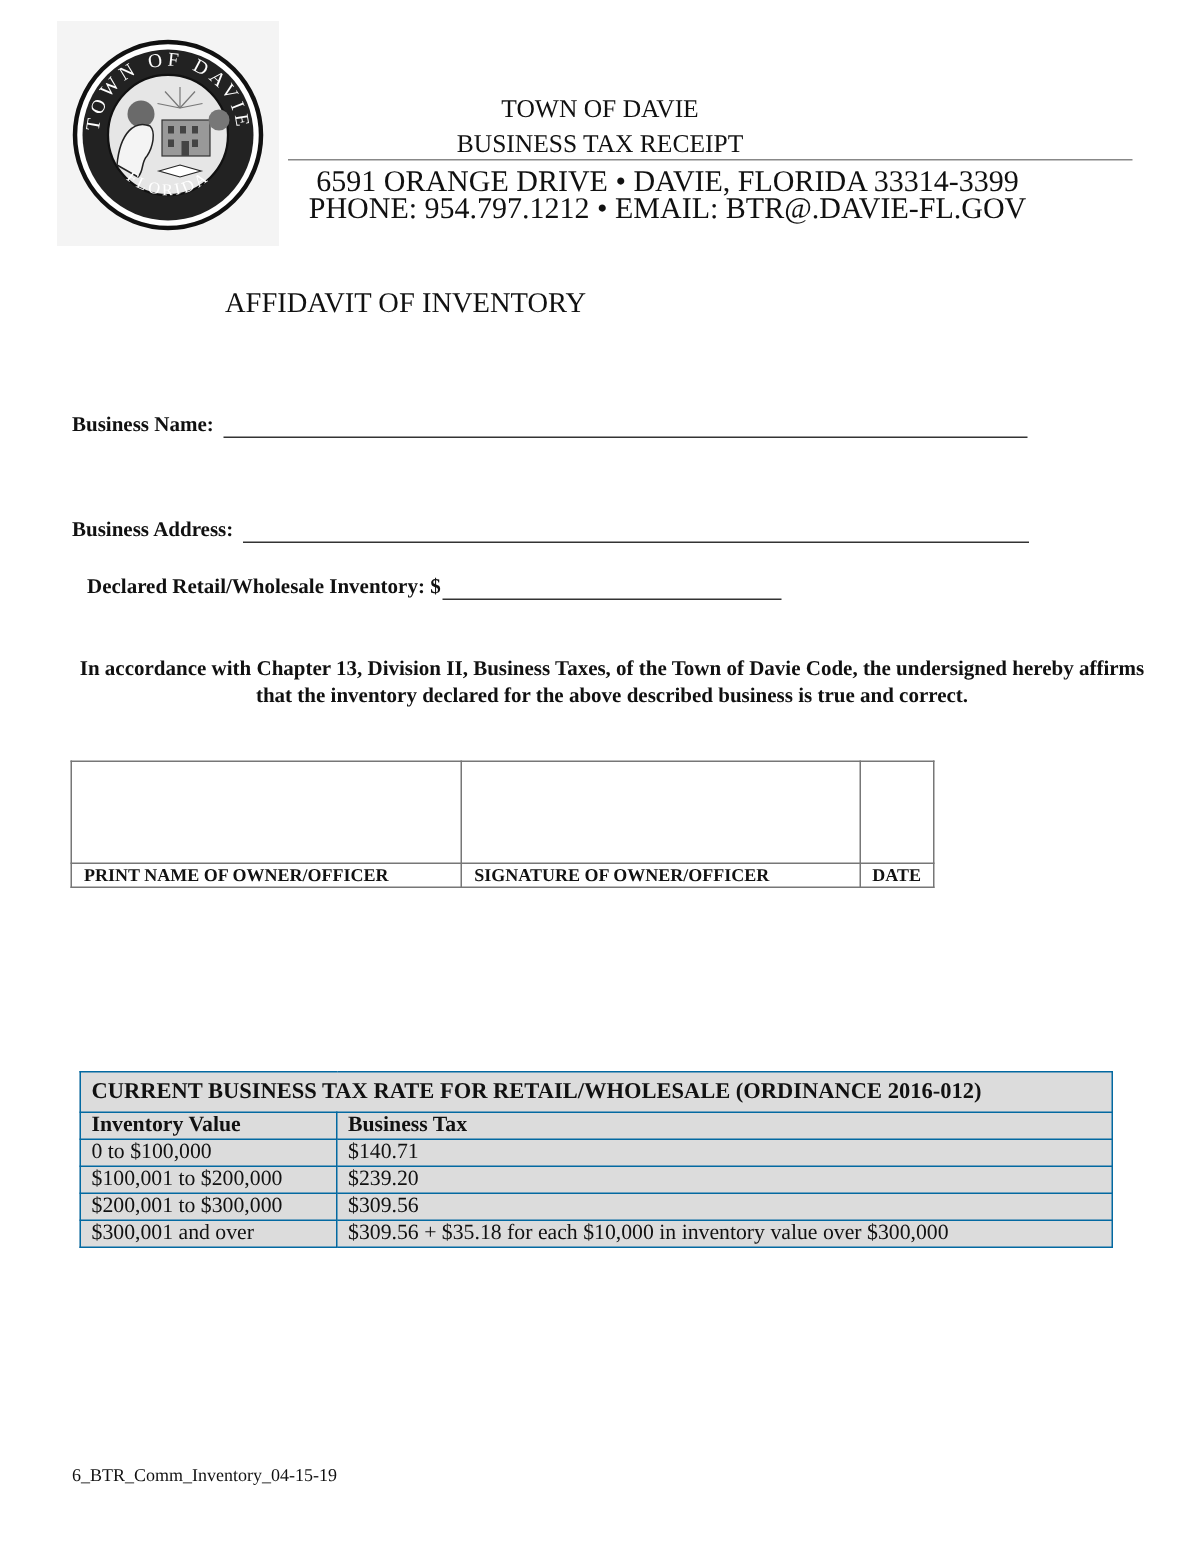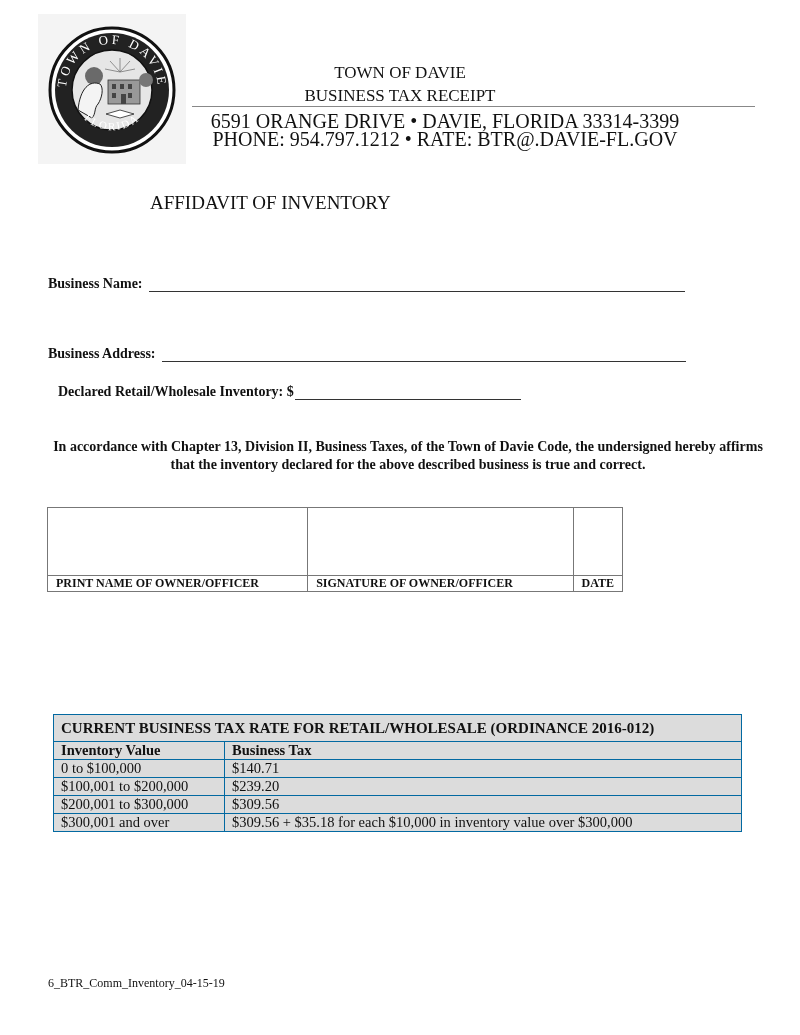--- a/index.html
+++ b/index.html
@@ -89,21 +89,21 @@
     <text font-family="Liberation Serif, serif" font-size="11" fill="#fff" letter-spacing="2">
       <textPath href="#botArc" startOffset="50%" text-anchor="middle">FLORIDA</textPath>
     </text>
   </svg>
 </div>
 
 <div class="abs hdr-line1">TOWN OF DAVIE</div>
 <div class="abs hdr-line2">BUSINESS TAX RECEIPT</div>
 <div class="abs hdr-rule"></div>
 <div class="abs hdr-addr">6591 ORANGE DRIVE • DAVIE, FLORIDA 33314-3399</div>
-<div class="abs hdr-phone">PHONE: 954.797.1212 • RATE: BTR@.DAVIE-FL.GOV</div>
+<div class="abs hdr-phone">PHONE: 954.797.1212 • EMAIL: BTR@.DAVIE-FL.GOV</div>
 
 <div class="abs title">AFFIDAVIT OF INVENTORY</div>
 
 <div class="abs field f-name">
   <span class="label">Business Name:</span><span class="line"></span>
 </div>
 <div class="abs field f-addr">
   <span class="label">Business Address:</span><span class="line"></span>
 </div>
 <div class="abs field f-inv">

